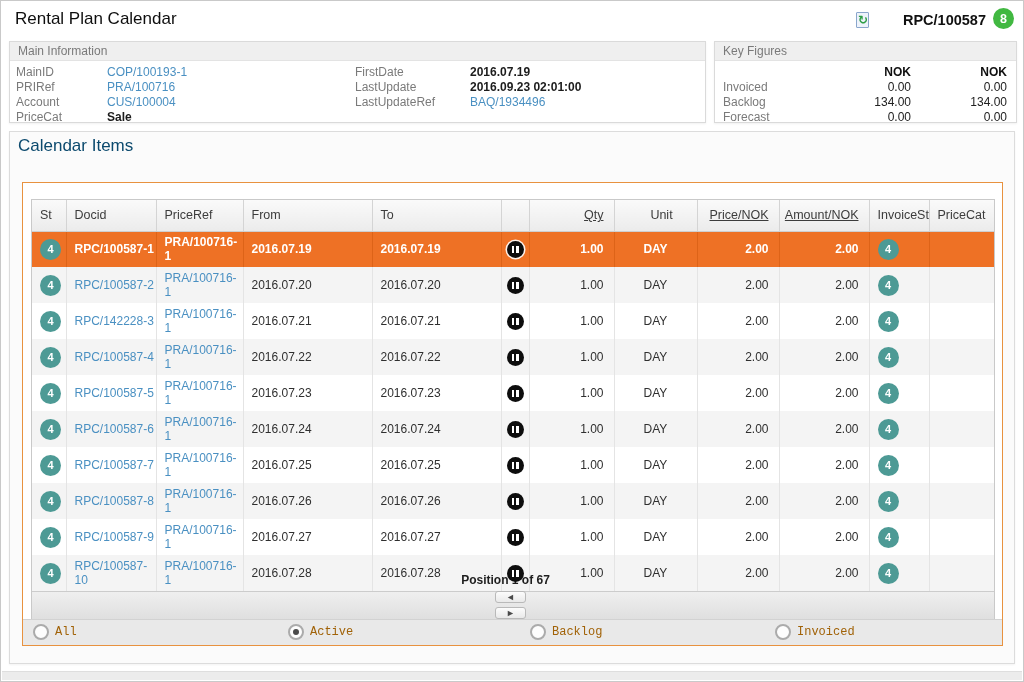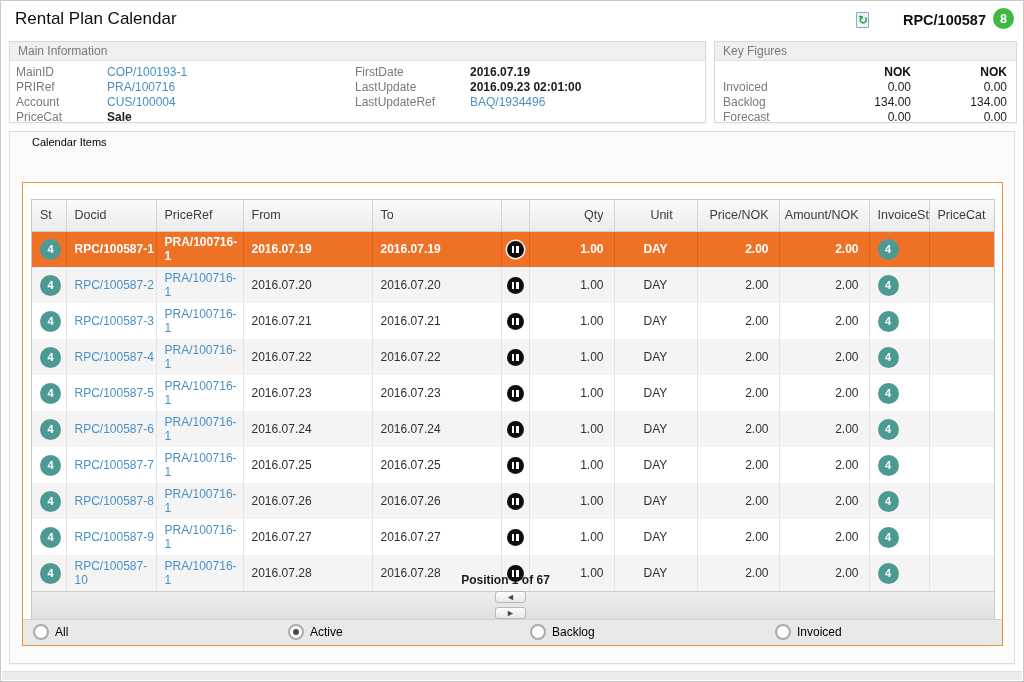--- a/index.html
+++ b/index.html
@@ -34,33 +34,33 @@
   .field-value.link { color: #4a90c2; font-weight: normal; cursor: pointer; }
 
   #kf-body { position: absolute; top: 23px; left: 0; right: 0; }
   .kf-row { display: flex; height: 15px; line-height: 15px; padding: 0 9px 0 8px; }
   .kf-label { flex: 1; color: #7a7a7a; }
   .kf-v { width: 96px; text-align: right; color: #222; }
   .kf-head .kf-v { font-weight: bold; color: #101010; }
 
   
   #calendar-items { position: absolute; left: 8px; top: 130px; width: 1006px; height: 533px; border: 1px solid #dcdcdc; background: #fbfbfb; box-shadow: 0 1px 2px rgba(0,0,0,.05); }
-  .group-label { position: absolute; left: 22px; top: 4px; color: #000000; font-size: 11px; }
+  .group-label { position: absolute; left: 8px; top: 4px; color: #0c4a6e; font-size: 17px; }
 
   .tabs { position: absolute; left: 13px; top: 27px; display: flex; z-index: 3; }
   .tab { height: 24px; line-height: 23px; padding: 0 14px; font-size: 12.5px; color: #333; border: 1px solid #c9c9c9; border-bottom: none; border-radius: 3px 3px 0 0; background: linear-gradient(#fafafa, #e8e8e8); margin-right: 2px; cursor: pointer; }
   .tab.active { background: #fff; border-color: #e8873b; height: 25px; }
 
   .orange-panel { position: absolute; left: 12px; top: 50px; width: 981px; height: 464px; border: 1px solid #e8923f; background: #fff; z-index: 2; }
 
   .table-frame { position: absolute; left: 8px; top: 16px; width: 964px; border: 1px solid #c9c9c9; }
   table { border-collapse: collapse; table-layout: fixed; width: 962px; }
   thead th { height: 31px; background: linear-gradient(#fafafa, #ebebeb); border-right: 1px solid #d4d4d4; border-bottom: 1px solid #cfcfcf; font-weight: normal; font-size: 12.5px; color: #3c3c3c; text-align: left; padding-left: 8px; overflow: hidden; }
   thead th:last-child { border-right: none; }
-  thead th.right { text-align: right; padding-right: 10px; padding-left: 0; }
+  thead th.right { text-align: right; padding-right: 10px; padding-left: 0; text-decoration: underline; }
   thead th.center { text-align: center; padding-left: 12px; }
   tbody td { height: 36px; border-right: 1px solid #e4e4e4; font-size: 12px; color: #2f2f2f; padding-left: 8px; overflow: hidden; }
   tbody td:last-child { border-right: none; }
   tbody td.right { text-align: right; padding-right: 10px; padding-left: 0; }
   tbody td.center { text-align: center; padding-left: 0; }
   tr.odd { background: #ffffff; }
   tr.even { background: #f4f4f4; }
   tr.selected { background: #ee7125; }
   tr.selected td { color: #fff; font-weight: bold; border-right-color: #dd6318; }
   .link { color: #4a90c2; cursor: pointer; }
@@ -74,21 +74,21 @@
   tr.selected .pause-icon { box-shadow: 0 0 0 1.5px rgba(255,255,255,.9); }
 
   .table-footer { width: 962px; height: 28px; background: linear-gradient(#efefef, #dfdfdf); border-top: 1px solid #ccc; display: flex; align-items: center; justify-content: flex-end; gap: 4px; padding-right: 5px; flex-direction: column; }
   .position-text { font-weight: bold; color: #1e1e1e; font-size: 12px; margin-right: 10px; }
   .nav-btn { width: 31px; height: 22px; border: 1px solid #b9b9b9; border-radius: 3px; background: linear-gradient(#fcfcfc, #e9e9e9); color: #4a4a4a; font-size: 9px; display: flex; align-items: center; justify-content: center; cursor: pointer; }
 
   .filter-bar { position: absolute; left: 0; right: 0; bottom: 0; height: 26px; background: #e9e9e9; border-top: 1px solid #d2d2d2; }
   .filter { position: absolute; top: 4px; display: flex; align-items: center; gap: 6px; cursor: pointer; }
   .radio { width: 16px; height: 16px; border-radius: 50%; border: 2px solid #ababab; background: #fdfdfd; position: relative; }
   .radio.checked::after { content: ""; position: absolute; left: 3px; top: 3px; width: 6px; height: 6px; border-radius: 50%; background: #4a4a4a; }
-  .filter-label { color: #000000; }
+  .filter-label { color: #a16207; font-family: Liberation Mono, monospace; }
 </style>
 </head>
 <body>
 
 <div class="screen">
 
   <div class="page-title">Rental Plan Calendar</div>
 
   <div class="refresh-btn">
     <span class="doc"></span>
@@ -220,21 +220,21 @@
                 <td class="center"><span class="pause-icon"></span></td>
                 <td class="right">1.00</td>
                 <td class="center">DAY</td>
                 <td class="right">2.00</td>
                 <td class="right">2.00</td>
                 <td><span class="badge-teal">4</span></td>
                 <td></td>
               </tr>
               <tr class="odd">
                 <td><span class="badge-teal">4</span></td>
-                <td><span class="link">RPC/100587-3</span></td>
+                <td><span class="link">RPC/142228-3</span></td>
                 <td><span class="link">PRA/100716-1</span></td>
                 <td>2016.07.21</td>
                 <td>2016.07.21</td>
                 <td class="center"><span class="pause-icon"></span></td>
                 <td class="right">1.00</td>
                 <td class="center">DAY</td>
                 <td class="right">2.00</td>
                 <td class="right">2.00</td>
                 <td><span class="badge-teal">4</span></td>
                 <td></td>

